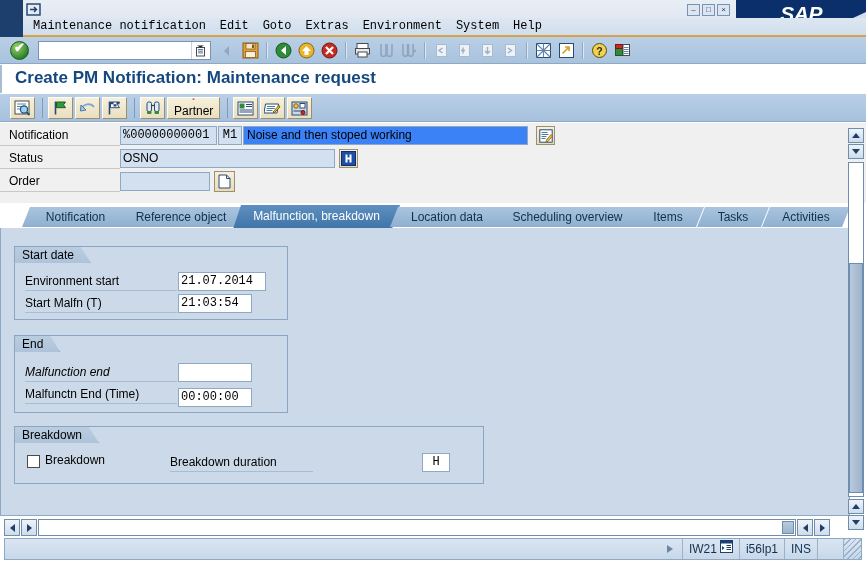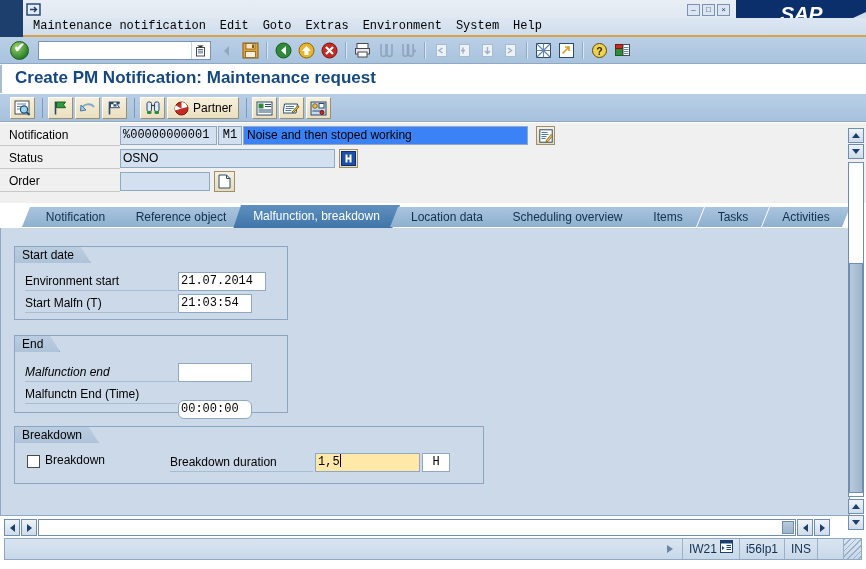--- a/index.html
+++ b/index.html
@@ -148,21 +148,21 @@
   }
   .btn3d {
     background: linear-gradient(to bottom, #f6f0dc 0%, #eadfbf 100%);
     border: 1px solid #9c8f6e;
     border-top-color: #fffdf4; border-left-color: #fffdf4;
     display: flex; align-items: center; justify-content: center;
     height: 22px; cursor: default;
   }
   .at-row { position: absolute; left: 10px; top: 3px; display: flex; align-items: center; }
   .at-btn { width: 25px; margin-right: 2px; }
-  .at-partner { padding: 0 6px; gap: 4px; margin-right: 2px; font-size: 12px; color: #000; }
+  .at-partner { padding: 0 6px; gap: 4px; margin-right: 2px; font-size: 12px; color: #000; flex-direction: column; }
   .at-sep { width: 1px; height: 20px; background: #7f9ab8; margin: 0 5px; }
 
   
   .hdr {
     position: absolute; left: 0; top: 123px; width: 866px; height: 80px;
     background: #f0f0f0;
   }
   .hdr-row { position: absolute; left: 0; display: flex; align-items: center; height: 21px; }
   .hdr-label {
     width: 120px; padding-left: 9px; font-size: 12px; color: #000;
@@ -611,29 +611,28 @@
       <div class="f-mono" style="left:163px; top:25px; width:88px;">21.07.2014</div>
       <div class="f-label" style="left:10px; top:47px; width:152px;">Start Malfn (T)</div>
       <div class="f-mono" style="left:163px; top:47px; width:74px;">21:03:54</div>
     </div>
 
     <div class="grp" style="left:13px; top:107px; width:274px; height:78px;">
       <div class="grp-title">End</div>
       <div class="f-label" style="left:10px; top:27px; width:152px;font-style:italic;">Malfunction end</div>
       <div class="f-mono" style="left:163px; top:27px; width:74px;"></div>
       <div class="f-label" style="left:10px; top:49px; width:152px;">Malfunctn End (Time)</div>
-      <div class="f-mono" style="left:163px; top:64px; width:74px;border-radius:6px;">00:00:00</div>
+      <div class="f-mono" style="left:163px; top:52px; width:74px;">00:00:00</div>
     </div>
 
     <div class="grp" style="left:13px; top:198px; width:470px; height:58px;">
       <div class="grp-title">Breakdown</div>
       <div class="chk" style="left:12px; top:28px;"></div>
       <div style="position:absolute; left:30px; top:26px; font-size:12px;">Breakdown</div>
       <div class="f-label" style="left:155px; top:26px; width:143px;">Breakdown duration</div>
-      <div class="f-focus" style="left:300px; top:26px; width:105px;"><span>1,5</span><span class="caret"></span></div>
       <div class="f-mono" style="left:407px; top:26px; width:28px; text-align:center;">H</div>
     </div>
   </div>
 
   <div class="vsb">
     <div class="sbbtn">
         <div class="tri-up"></div>
       </div>
     <div class="sbbtn" style="margin-top:1px;">
         <div class="tri-dn"></div>

